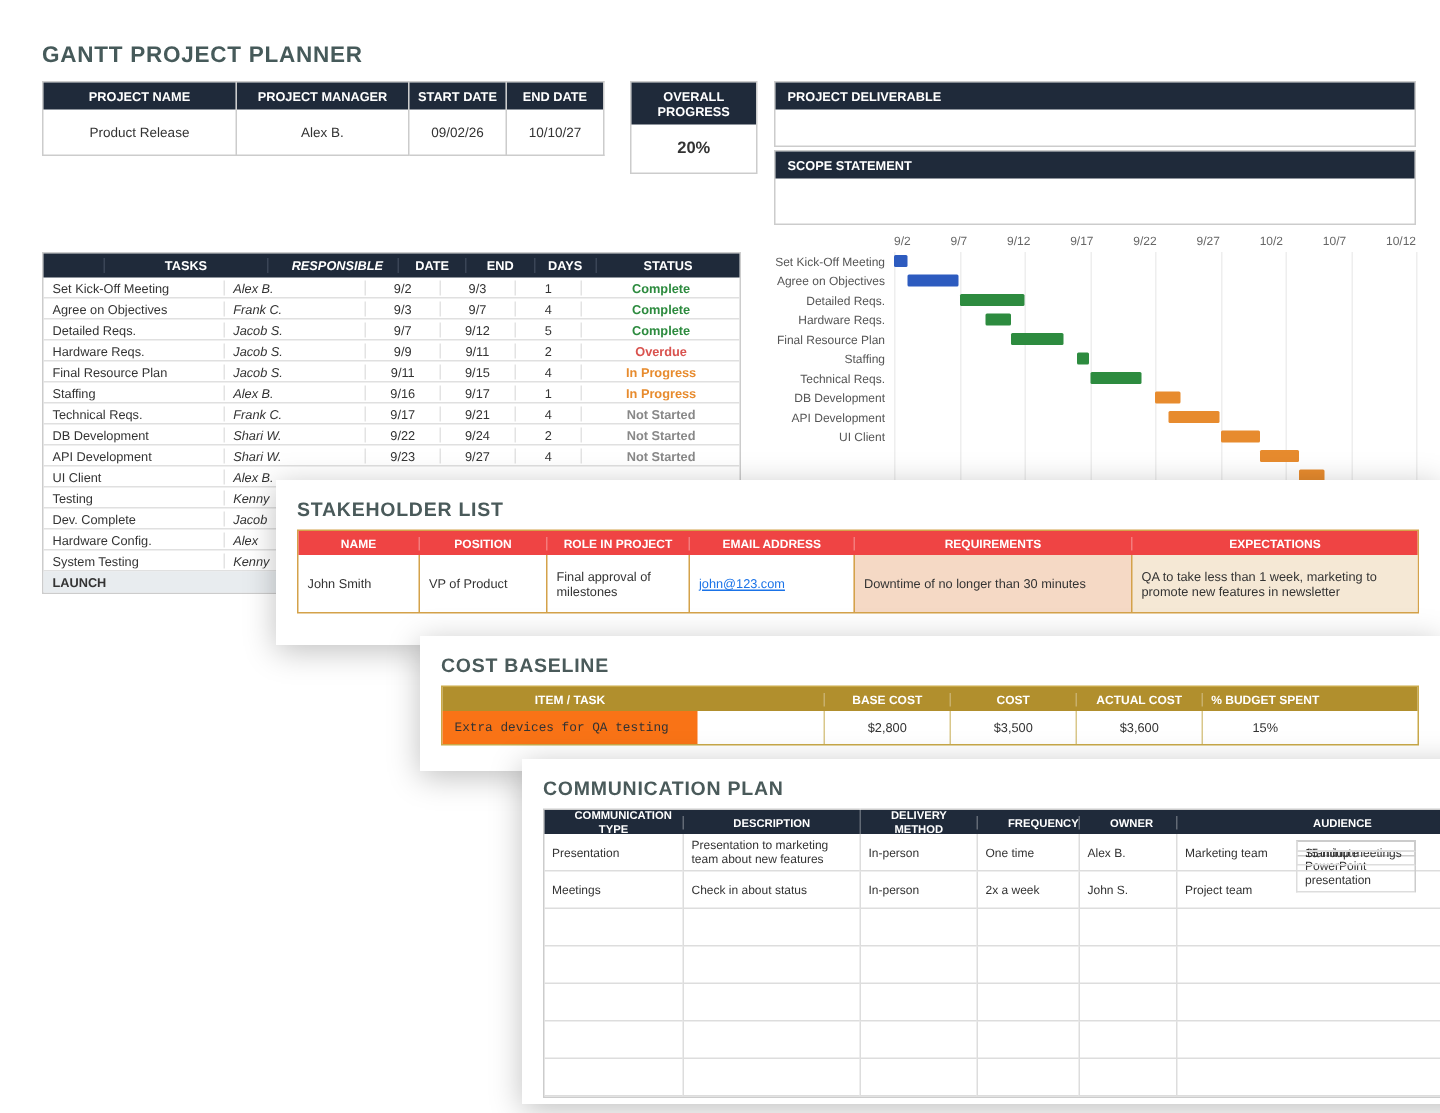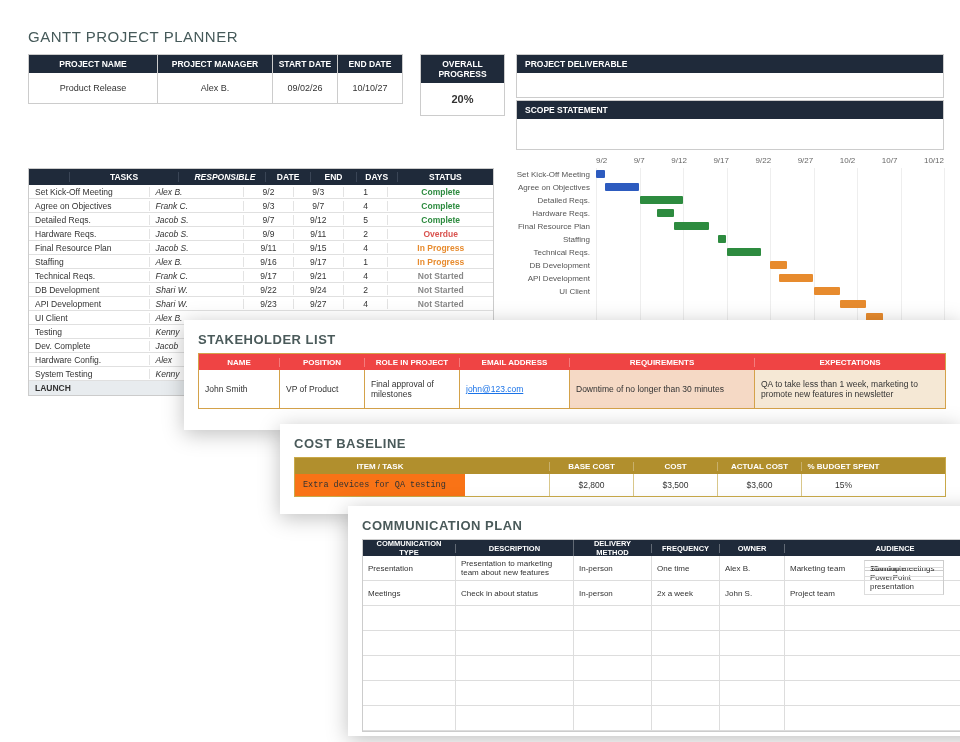--- a/index.html
+++ b/index.html
@@ -1,18 +1,18 @@
 <!DOCTYPE html>
 <html><head>
 <meta charset="utf-8">
 <style>
   * { box-sizing: border-box; }
   html, body { margin:0; padding:0; font-family: Arial, Helvetica, sans-serif; background:#fff; color:#333; }
   body { width:960px; height:742px; position:relative; overflow:hidden; font-size:9px; }
-  .main-title { position:absolute; left:28px; top:28px; font-size:15px; font-weight:400; color:#465a5a; letter-spacing:0.5px; }
+  .main-title { position:absolute; left:28px; top:28px; font-size:15px; font-weight:700; color:#465a5a; letter-spacing:0.5px; }
   
   
   .proj-info { position:absolute; left:28px; top:54px; display:flex; }
   .proj-info-col { border:1px solid #ccc; }
   .proj-info-col + .proj-info-col { border-left:none; }
   .dark-head { background:#1f2a3a; color:#fff; font-weight:700; text-align:center; padding:4px 0; font-size:8.5px; }
   .proj-info-val { text-align:center; padding:10px 0; font-size:9px; }
   .proj-info-col.name { width:130px; }
   .proj-info-col.mgr { width:115px; }
   .proj-info-col.sd { width:65px; }
@@ -85,21 +85,21 @@
   .cc.cost { width:84px; } .cc.actual { width:84px; } .cc.budget { width:84px; }
   .cost-row { display:flex; height:22px; font-size:8.5px; }
   .cost-row .cc { border-left:1px solid #d9c78a; display:flex; align-items:center; justify-content:center; }
   .cost-row .cc.item { background:#f97316; justify-content:flex-start; padding-left:8px;font-family:Liberation Mono, monospace; }
   .cost-row .cc:first-child { border-left:none; }
   
   
   .comm-card { left:348px; top:506px; width:672px; height:230px; z-index:4; }
   .comm-tbl { border:1px solid #ccc; width:100%; }
   .comm-head { background:#1f2a3a; color:#fff; display:flex; height:16px; align-items:center; font-weight:700; font-size:7.5px; }
-  .mc { padding:0 10px; border-left:1px solid rgba(255,255,255,0.3); text-align:center; }
+  .mc { padding:0 20px; border-left:1px solid rgba(255,255,255,0.3); text-align:center; }
   .mc:first-child { border-left:none; }
   .mc.type { width:92px; } .mc.deliv { width:80px; } .mc.desc { width:118px; }
   .mc.method { width:78px; } .mc.freq { width:68px; } .mc.owner { width:65px; } .mc.aud { flex:1; }
   .comm-row { display:flex; height:25px; font-size:8px; }
   .comm-row .mc { border-left:1px solid #ddd; border-bottom:1px solid #ddd; display:flex; align-items:center; padding:3px 5px; text-align:left; }
   .comm-row .mc:first-child { border-left:none; }
 </style>
 </head>
 <body>
 

